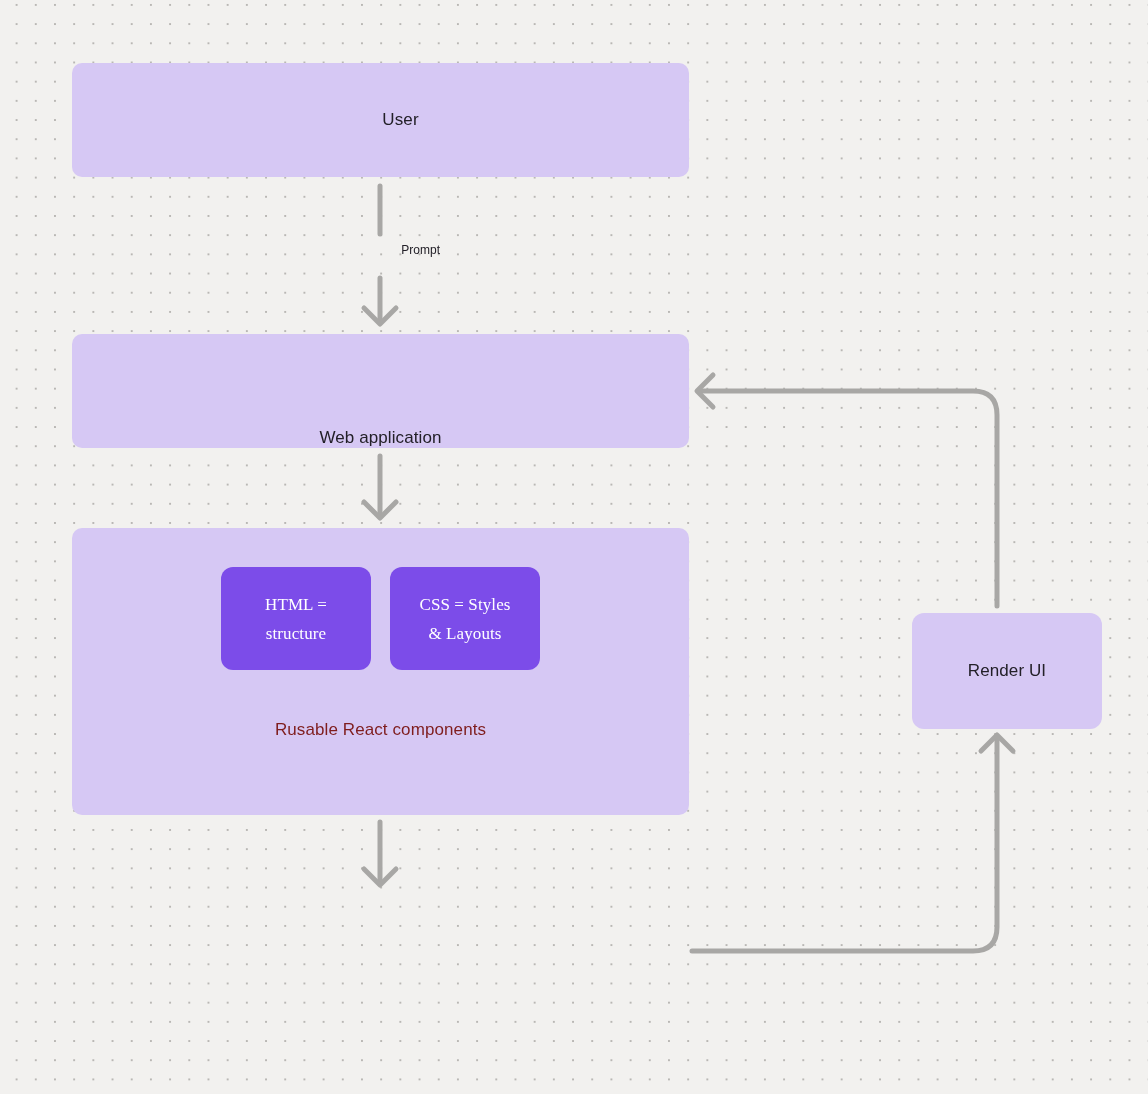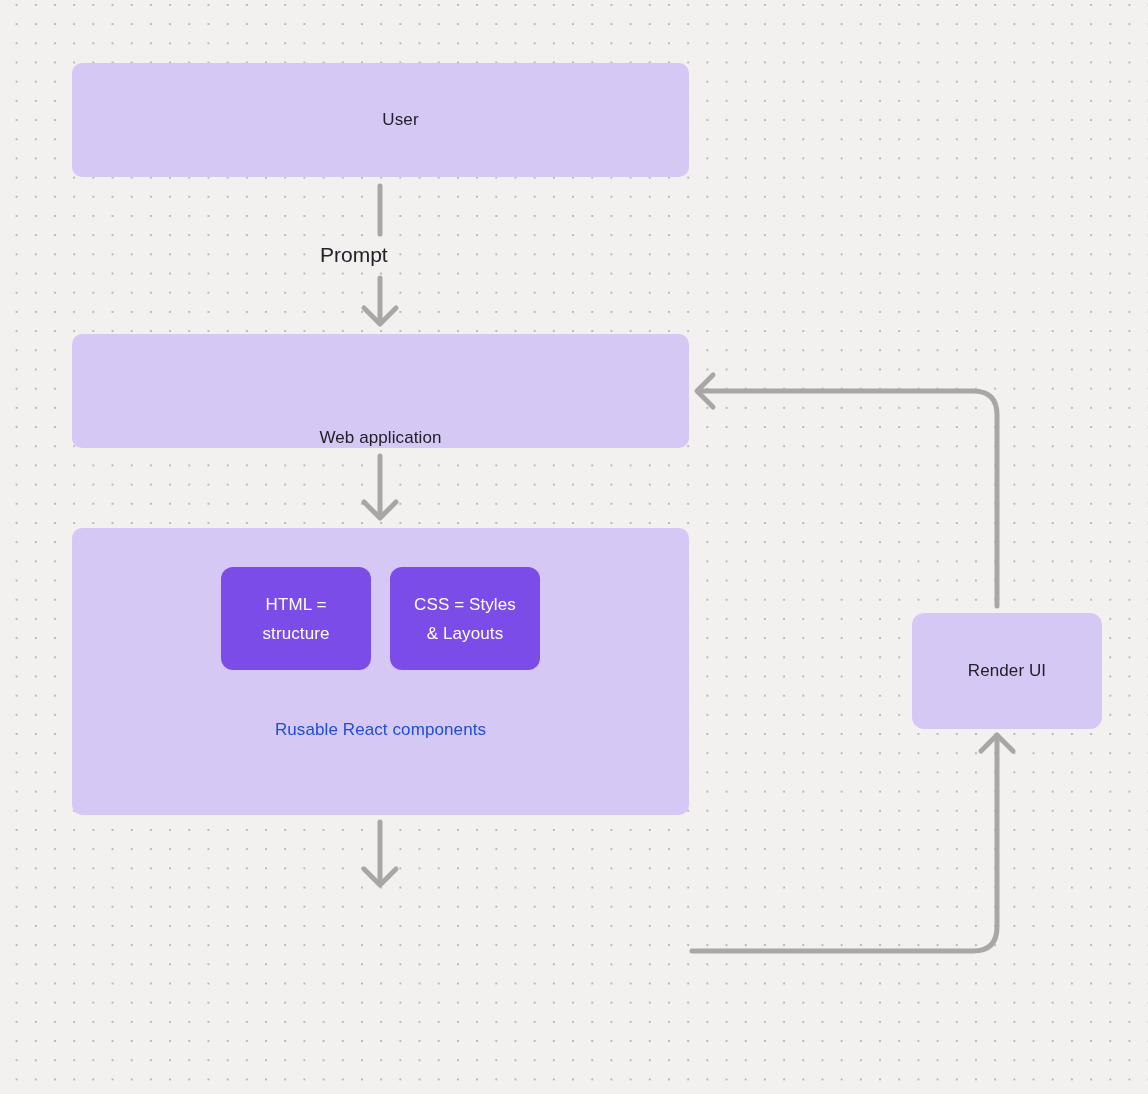--- a/index.html
+++ b/index.html
@@ -50,41 +50,42 @@
     border-radius: 12px;
     display: flex;
     align-items: center;
     justify-content: center;
     text-align: center;
     color: #ffffff;
     font-size: 17px;
     font-weight: 500;
     line-height: 29px;
     white-space: pre-line;
+    font-family: Liberation Serif, serif;
   }
   .container-caption {
     position: absolute;
     left: 0; right: 0; top: 188px;
     height: 28px;
     display: flex;
     align-items: center;
     justify-content: center;
-    color: #1d4ed8;
+    color: #7f1d1d;
     font-size: 17px;
     font-weight: 500;
   }
 
   .edge-label {
     position: absolute;
     left: 320px;
     top: 243px;
     width: 120px;
-    text-align: left;
+    text-align: right;
     color: #232028;
-    font-size: 21px;
+    font-size: 12px;
     font-weight: 500;
   }
 
   .arrow-layer {
     position: absolute;
     left: 0; top: 0;
     width: 1148px;
     height: 1094px;
     pointer-events: none;
   }

